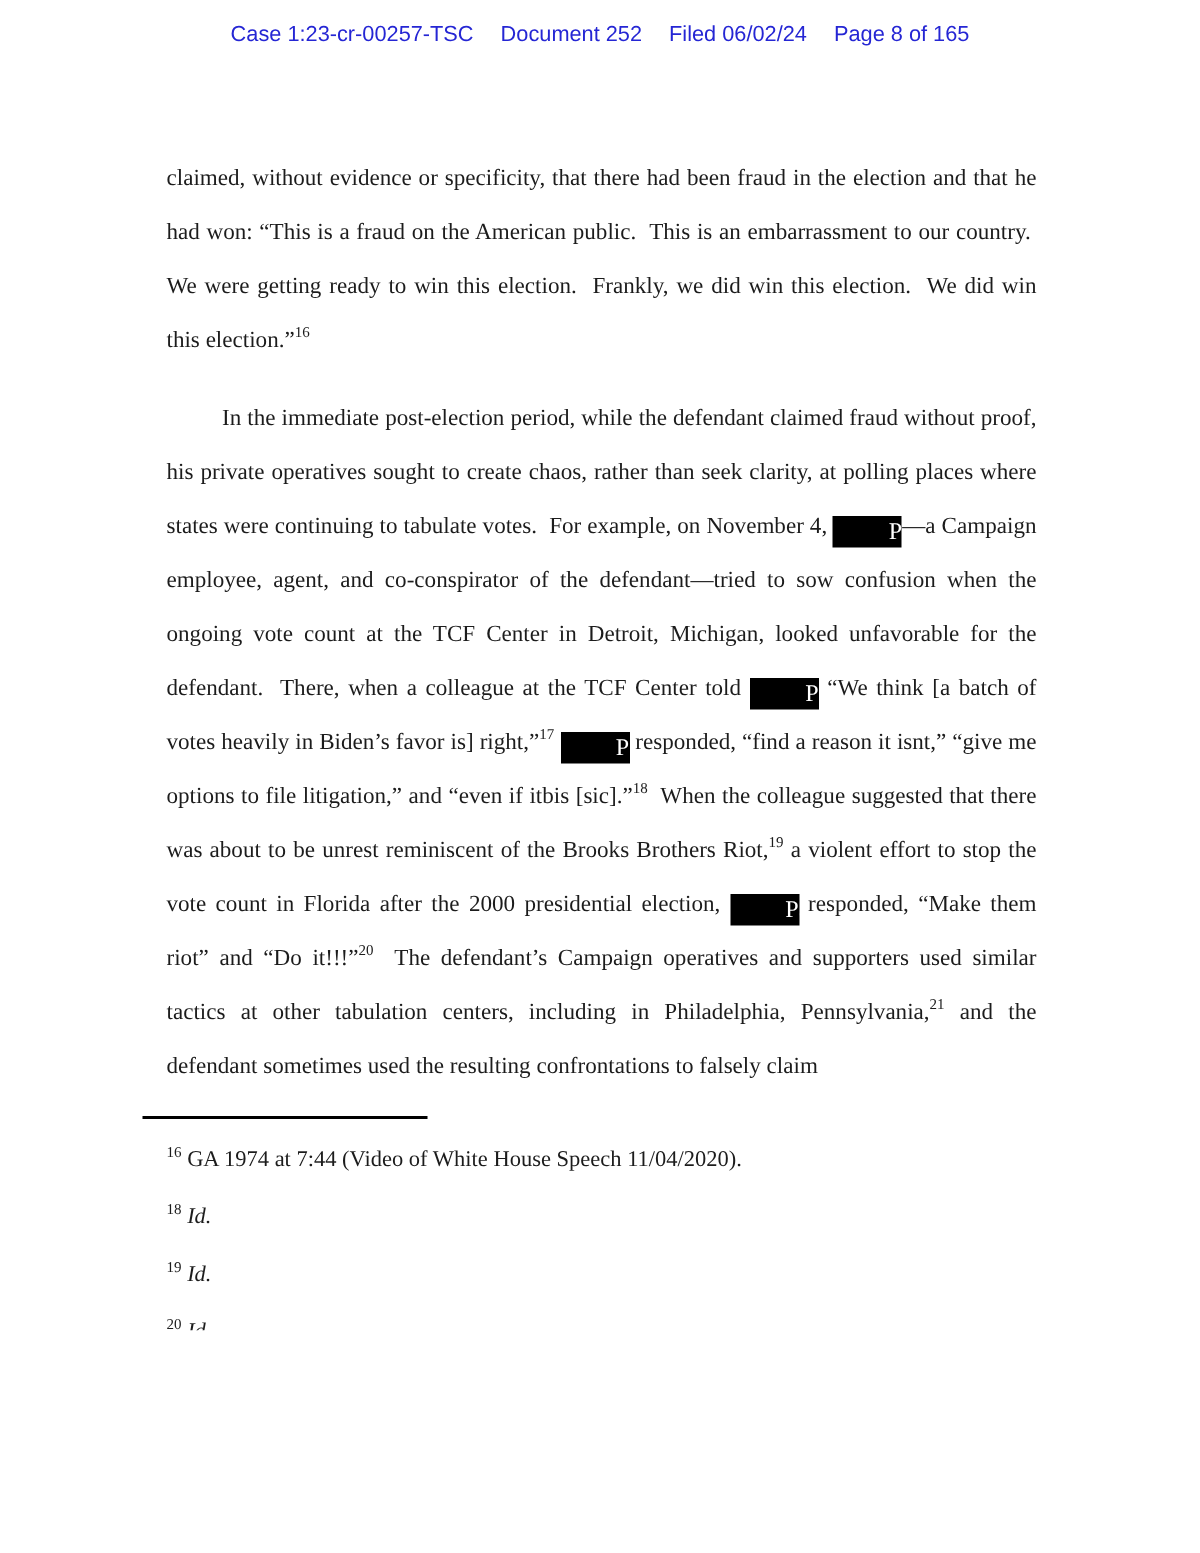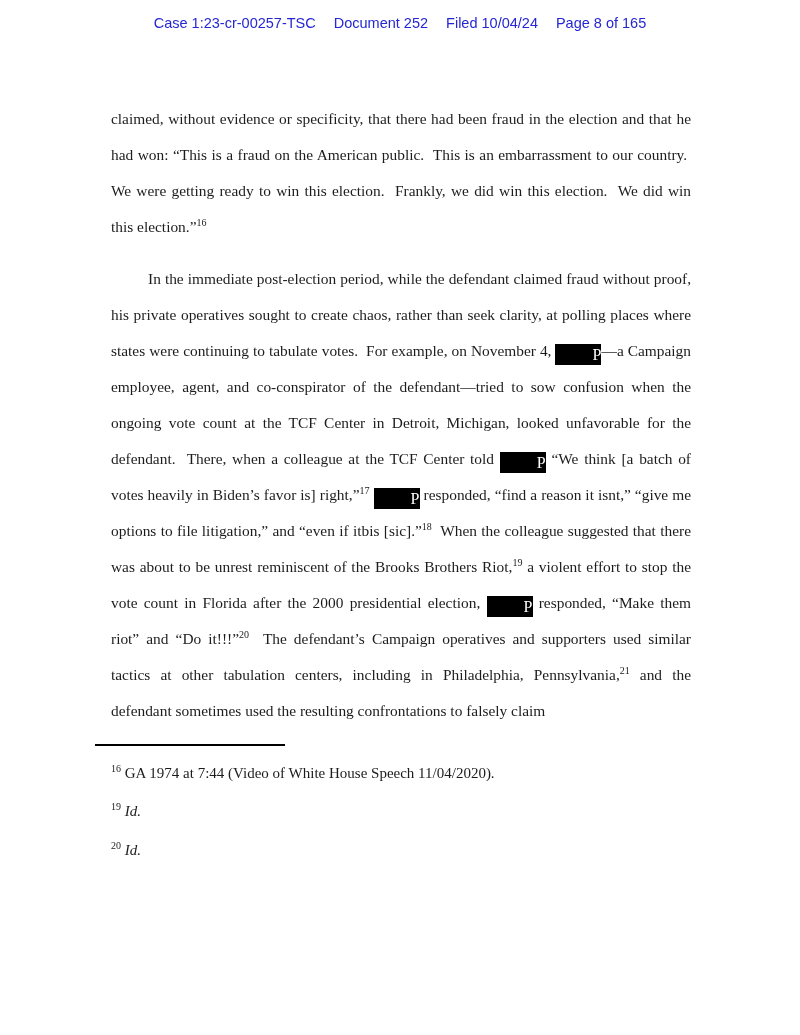--- a/index.html
+++ b/index.html
@@ -66,33 +66,34 @@
   }
 </style>
 </head>
 <body>
 
 <div class="page">
 
   <div class="stamp" style="color: rgb(37, 38, 212);">
     <span>Case 1:23-cr-00257-TSC</span>
     <span>Document 252</span>
-    <span>Filed 10/04/24</span>
+    <span>Filed 06/02/24</span>
     <span>Page 8 of 165</span>
   </div>
 
   <div class="body-text" id="body-text">
       <p><span>claimed, without evidence or specificity, that there had been fraud in the election and that he had won: “This is a fraud on the American public.&nbsp; This is an embarrassment to our country.&nbsp; We were getting ready to win this election.&nbsp; Frankly, we did win this election.&nbsp; We did win this election.”</span><sup>16</sup></p>
       <p class="indent"><span>In the immediate post-election period, while the defendant claimed fraud without proof, his private operatives sought to create chaos, rather than seek clarity, at polling places where states were continuing to tabulate votes.&nbsp; For example, on November 4, </span><span class="p5">P5</span><span>—a Campaign employee, agent, and co-conspirator of the defendant—tried to sow confusion when the ongoing vote count at the TCF Center in Detroit, Michigan, looked unfavorable for the defendant.&nbsp; There, when a colleague at the TCF Center told </span><span class="p5">P5</span><span> “We think [a batch of votes heavily in Biden’s favor is] right,”</span><sup>17</sup><span> </span><span class="p5">P5</span><span> responded, “find a reason it isnt,” “give me options to file litigation,” and “even if itbis [sic].”</span><sup>18</sup><span>&nbsp; When the colleague suggested that there was about to be unrest reminiscent of the Brooks Brothers Riot,</span><sup>19</sup><span> a violent effort to stop the vote count in Florida after the 2000 presidential election, </span><span class="p5">P5</span><span> responded, “Make them riot” and “Do it!!!”</span><sup>20</sup><span>&nbsp; The defendant’s Campaign operatives and supporters used similar tactics at other tabulation centers, including in Philadelphia, Pennsylvania,</span><sup>21</sup><span> and the defendant sometimes used the resulting confrontations to falsely claim</span></p>
     </div>
 
   <div class="footnotes">
     <div class="fn-sep"></div>
     <div id="fn-list">
         <div class="fn"><sup>16</sup> <span>GA 1974 at 7:44 (Video of White House Speech 11/04/2020).</span></div>
+        <div class="fn"><sup>18</sup> <i>Id.</i></div>
         <div class="fn"><sup>19</sup> <i>Id.</i></div>
         <div class="fn"><sup>20</sup> <i>Id.</i></div>
       </div>
   </div>
 
   <div class="page-num">- 8 -</div>
 
 </div>
 
 </body></html>

